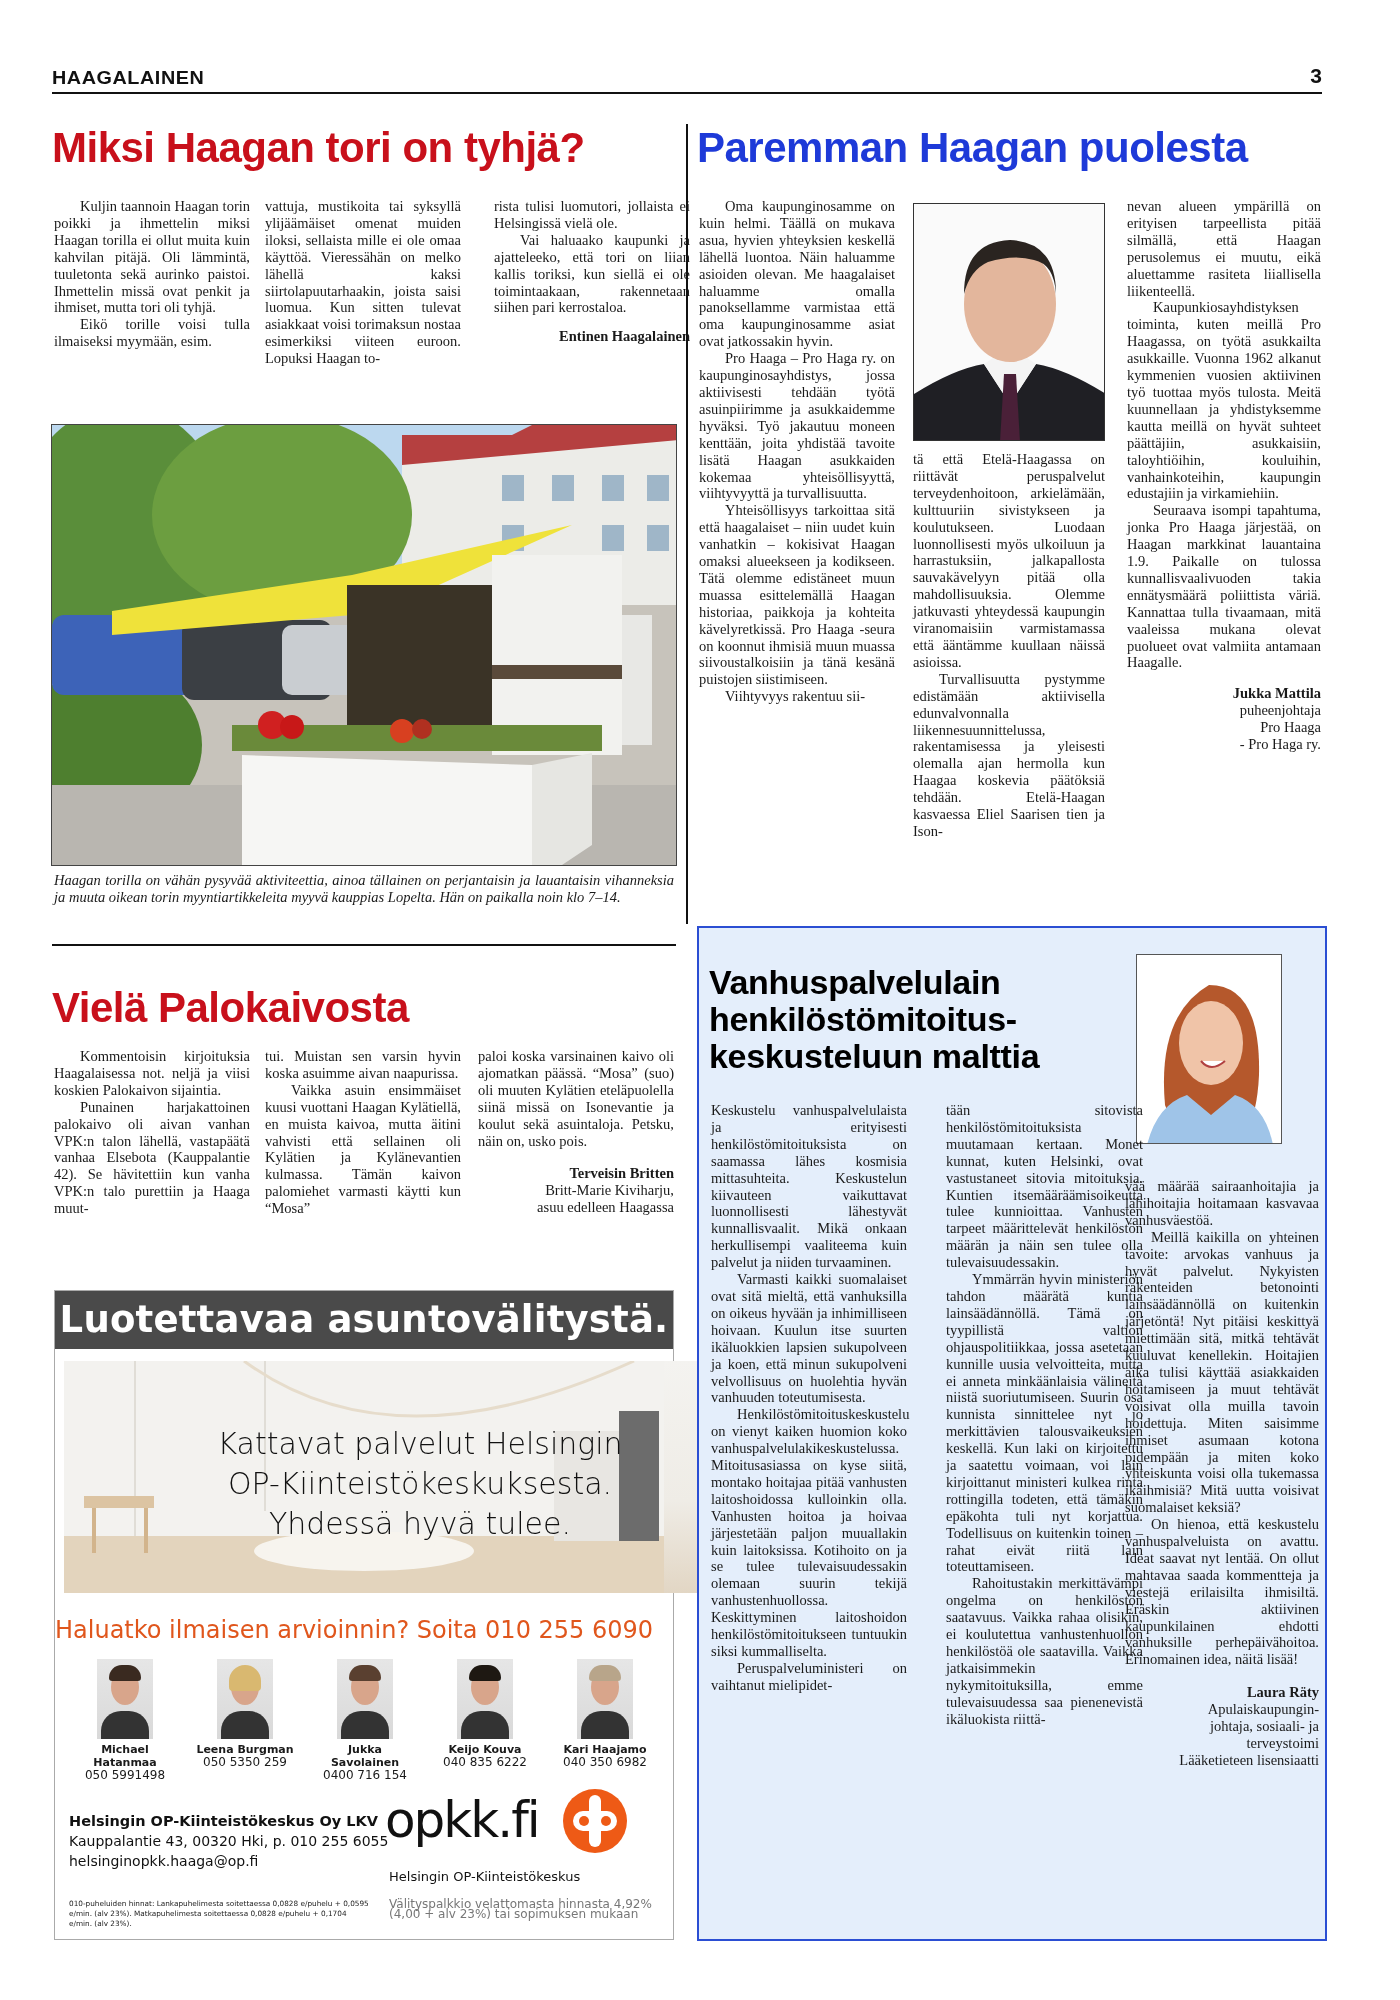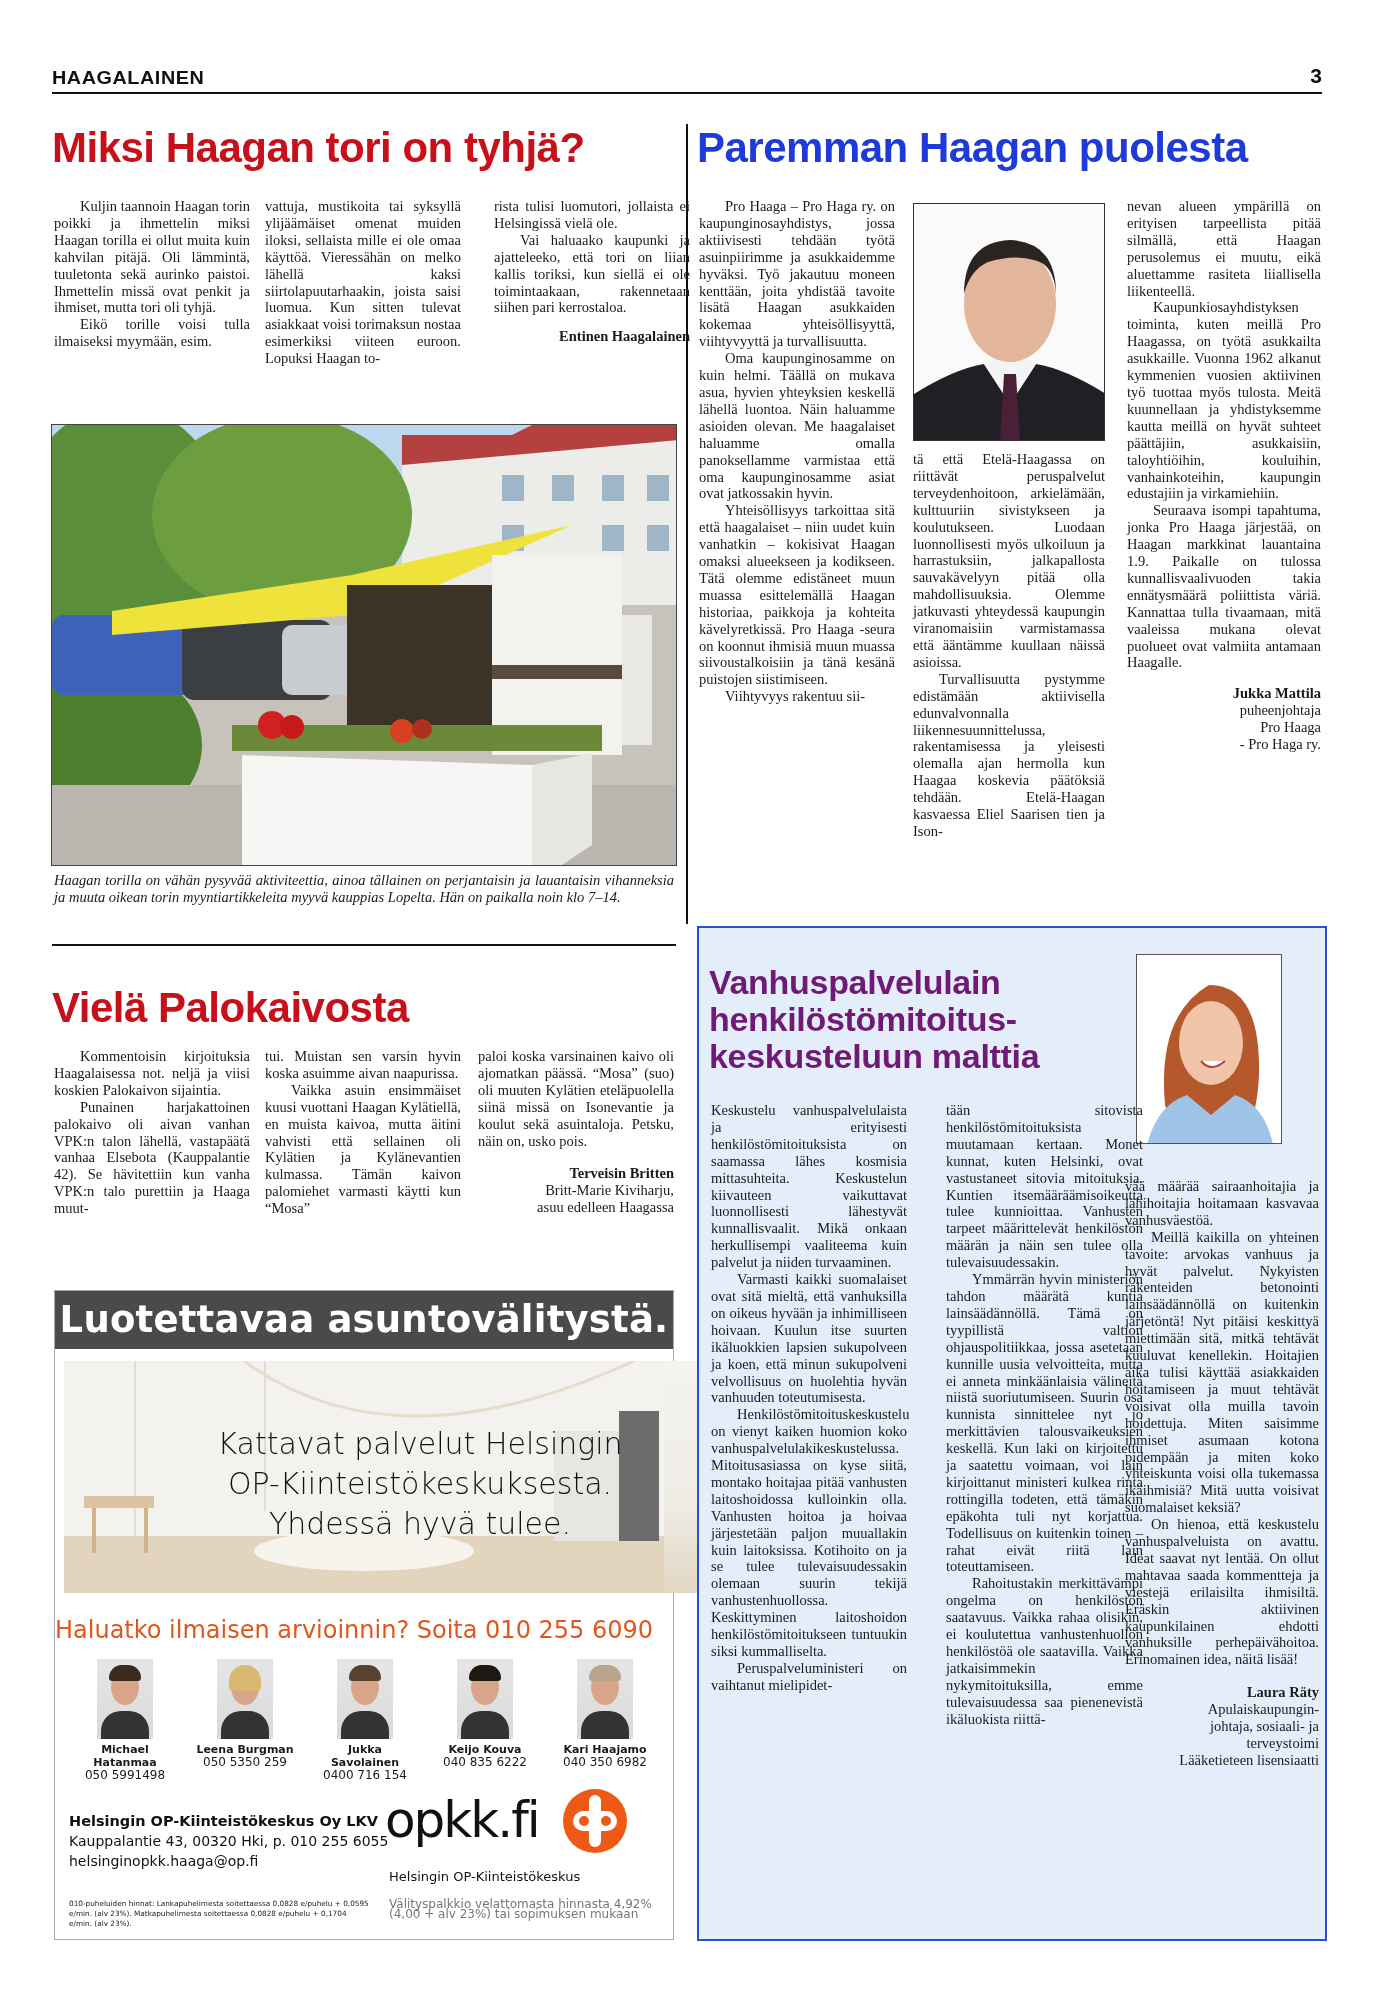--- a/index.html
+++ b/index.html
@@ -53,21 +53,21 @@
   .ad-logo-mark .v { position: absolute; left: 26px; top: 6px; width: 12px; height: 52px; background: #fff; border-radius: 6px; }
   .ad-logo-mark .h { position: absolute; left: 10px; top: 22px; width: 44px; height: 20px; background: #fff; border-radius: 10px; }
   .ad-logo-mark .d1, .ad-logo-mark .d2 { position: absolute; top: 27px; width: 10px; height: 10px; border-radius: 50%; background: #ee5a16; }
   .ad-logo-mark .d1 { left: 16px; } .ad-logo-mark .d2 { left: 38px; }
   .ad-logo-sub { position: absolute; left: 334px; top: 578px; font-size: 13px; color: #111; }
   .ad-fine-l { position: absolute; left: 14px; top: 608px; width: 300px; font-size: 7.3px; line-height: 10px; color: #222; }
   .ad-fine-r { position: absolute; left: 334px; top: 608px; width: 270px; font-size: 12px; line-height: 10px; color: #777; }
 
   
   .bluebox { position: absolute; left: 697px; top: 926px; width: 630px; height: 1015px; background: #e4eefb; border: 2px solid #2b4ed3; }
-  .bluebox .headline { color: #701a75; font-size: 34px; line-height: 37px; white-space: normal; letter-spacing: -0.3px; }
+  .bluebox .headline { color: #000000; font-size: 34px; line-height: 37px; white-space: normal; letter-spacing: -0.3px; }
 </style>
 </head>
 <body>
 
 <div class="abs masthead">
   <span class="paper-name">HAAGALAINEN</span>
   <span class="page-no">3</span>
 </div>
 
 <div class="abs headline red" style="left:52px; top:124px; font-size:42px;">Miksi Haagan tori on tyhjä?</div>
@@ -123,22 +123,22 @@
 </div>
 <div class="caption" style="left:54px; top:872px; width:620px;">Haagan torilla on vähän pysyvää aktiviteettia, ainoa tällainen on perjantaisin ja lauantaisin vihanneksia ja muuta oikean torin myyntiartikkeleita myyvä kauppias Lopelta. Hän on paikalla noin klo 7–14.</div>
 
 <div class="hrule" style="left:52px; top:944px; width:624px;"></div>
 
 <div class="vrule" style="left:686px; top:124px; height:800px;"></div>
 
 <div class="abs headline blue" style="left:697px; top:124px; font-size:42px;">Paremman Haagan puolesta</div>
 
 <div class="col" style="left:699px; top:198px; width:196px;">
+  <p>Oma kaupunginosamme on kuin helmi. Täällä on mukava asua, hyvien yhteyksien keskellä lähellä luontoa. Näin haluamme asioiden olevan. Me haagalaiset haluamme omalla panoksellamme varmistaa että oma kaupunginosamme asiat ovat jatkossakin hyvin.</p>
   <p>Pro Haaga – Pro Haga ry. on kaupunginosayhdistys, jossa aktiivisesti tehdään työtä asuinpiirimme ja asukkaidemme hyväksi. Työ jakautuu moneen kenttään, joita yhdistää tavoite lisätä Haagan asukkaiden kokemaa yhteisöllisyyttä, viihtyvyyttä ja turvallisuutta.</p>
-  <p>Oma kaupunginosamme on kuin helmi. Täällä on mukava asua, hyvien yhteyksien keskellä lähellä luontoa. Näin haluamme asioiden olevan. Me haagalaiset haluamme omalla panoksellamme varmistaa että oma kaupunginosamme asiat ovat jatkossakin hyvin.</p>
   <p>Yhteisöllisyys tarkoittaa sitä että haagalaiset – niin uudet kuin vanhatkin – kokisivat Haagan omaksi alueekseen ja kodikseen. Tätä olemme edistäneet muun muassa esittelemällä Haagan historiaa, paikkoja ja kohteita kävelyretkissä. Pro Haaga -seura on koonnut ihmisiä muun muassa siivoustalkoisiin ja tänä kesänä puistojen siistimiseen.</p>
   <p>Viihtyvyys rakentuu sii-</p>
 </div>
 
 <div class="portrait" style="left:913px; top:203px; width:192px; height:238px;">
   <svg width="192" height="238" viewBox="0 0 192 238">
     <rect width="192" height="238" fill="#fafafa"></rect>
     <path d="M0,238 L0,190 Q40,165 70,160 L96,200 L122,160 Q152,165 192,190 L192,238 Z" fill="#1f1f24"></path>
     <polygon points="70,160 96,200 122,160 110,152 82,152" fill="#f4f4f4"></polygon>
     <polygon points="90,170 102,170 106,238 86,238" fill="#4a2038"></polygon>

